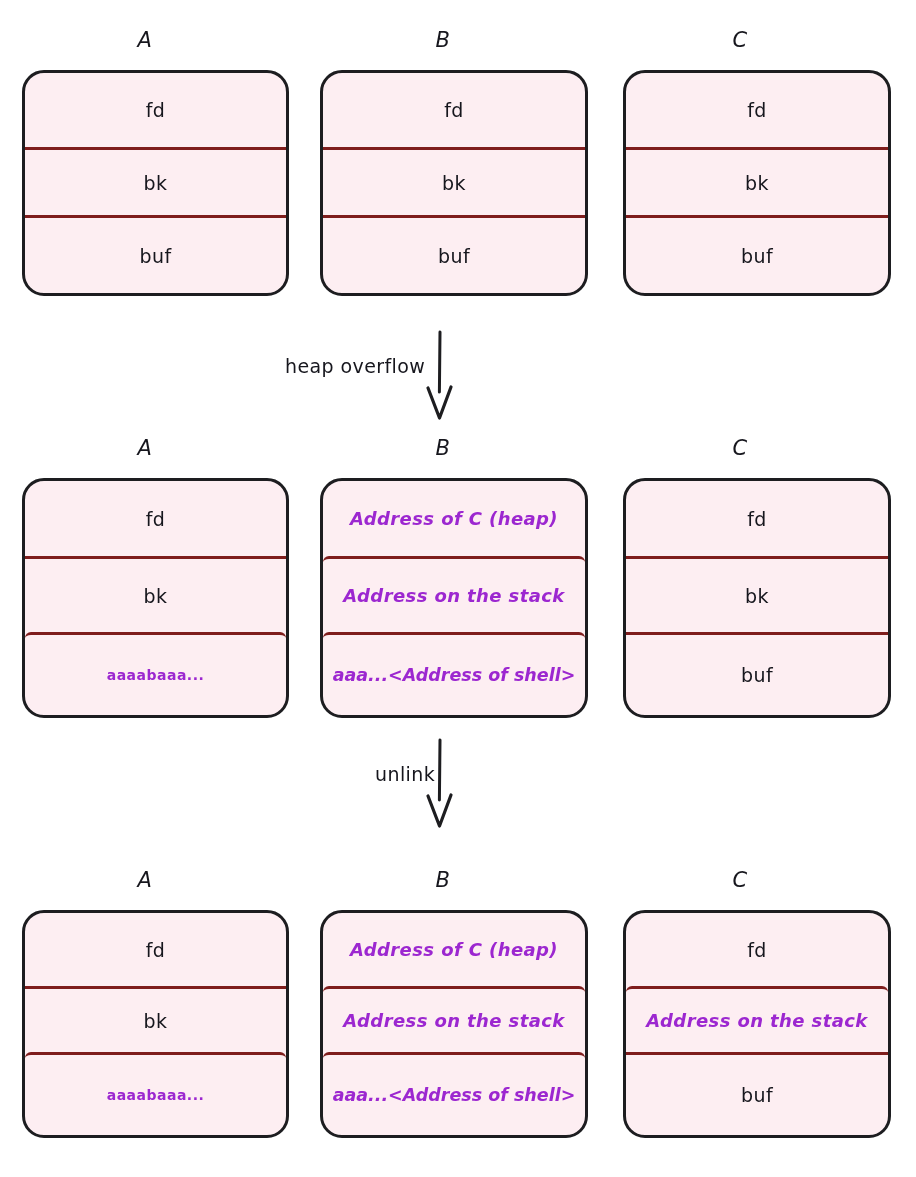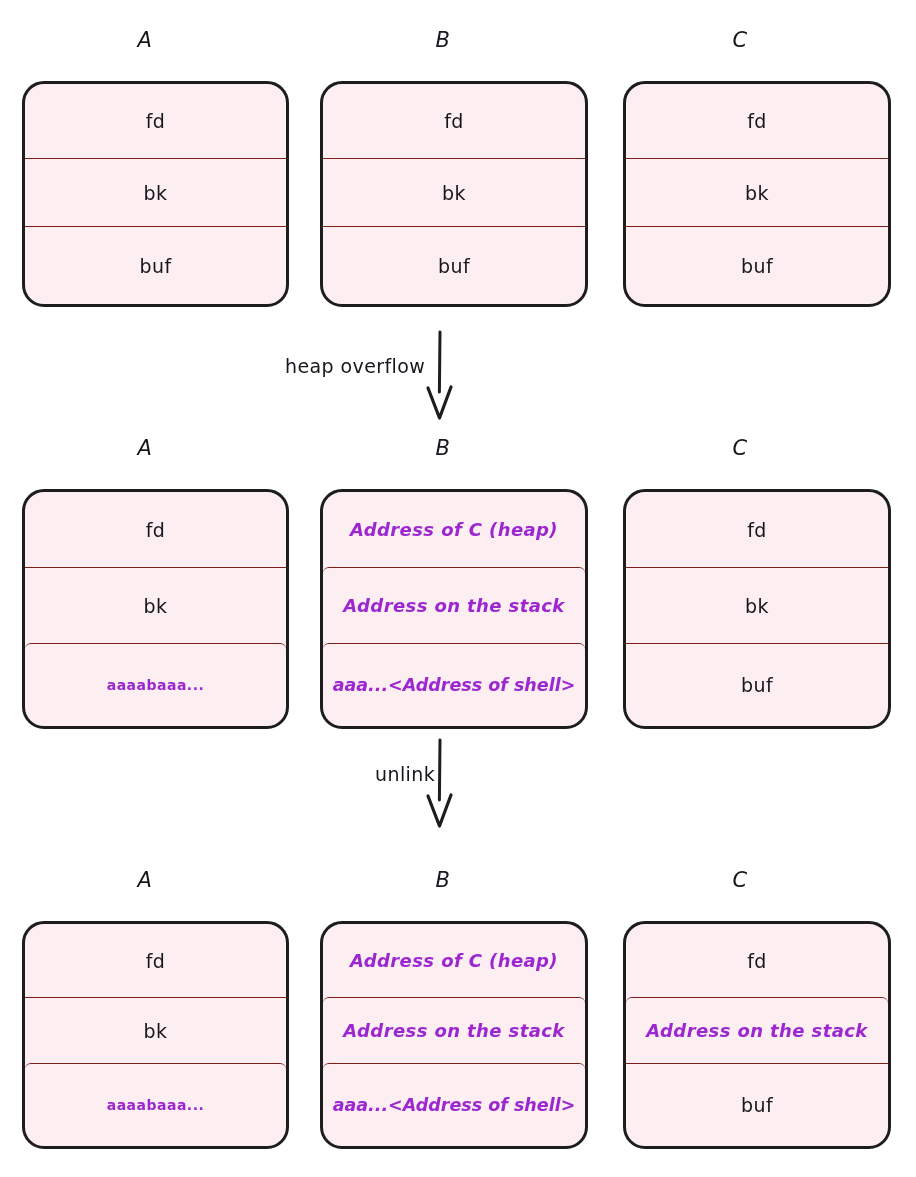--- a/index.html
+++ b/index.html
@@ -52,21 +52,20 @@
   .chunk {
     position: absolute;
     top: 42px;
     box-sizing: border-box;
     background: #fdeef2;
     border: 3px solid #1d1d20;
     border-radius: 22px;
     overflow: hidden;
     display: flex;
     flex-direction: column;
-    margin-top: 11px;
   }
   .chunk.c-a { left: 22px;  width: 267px; }
   .chunk.c-b { left: 320px; width: 268px; }
   .chunk.c-c { left: 623px; width: 268px; }
 
   
   .row-1 .chunk { height: 226px; }
   .row-2 .chunk { height: 240px; }
   .row-3 .chunk { height: 228px; }
 
@@ -77,21 +76,21 @@
     text-align: center;
     position: relative;
     padding: 0 4px;
     box-sizing: border-box;
     font-size: 19px;
     color: #16161d;
     letter-spacing: 0.4px;
     white-space: nowrap;
   }
   .cell + .cell {
-    border-top: 1px solid #7f1d1d;
+    border-top: 3px solid #7f1d1d;
   }
 
   
   .row-1 .cell:nth-child(1) { flex: 0 0 74px; }
   .row-1 .cell:nth-child(2) { flex: 0 0 68px; }
   .row-1 .cell:nth-child(3) { flex: 1 1 auto; }
 
   .row-2 .cell:nth-child(1) { flex: 0 0 75px; }
   .row-2 .cell:nth-child(2) { flex: 0 0 76px; }
   .row-2 .cell:nth-child(3) { flex: 1 1 auto; }

